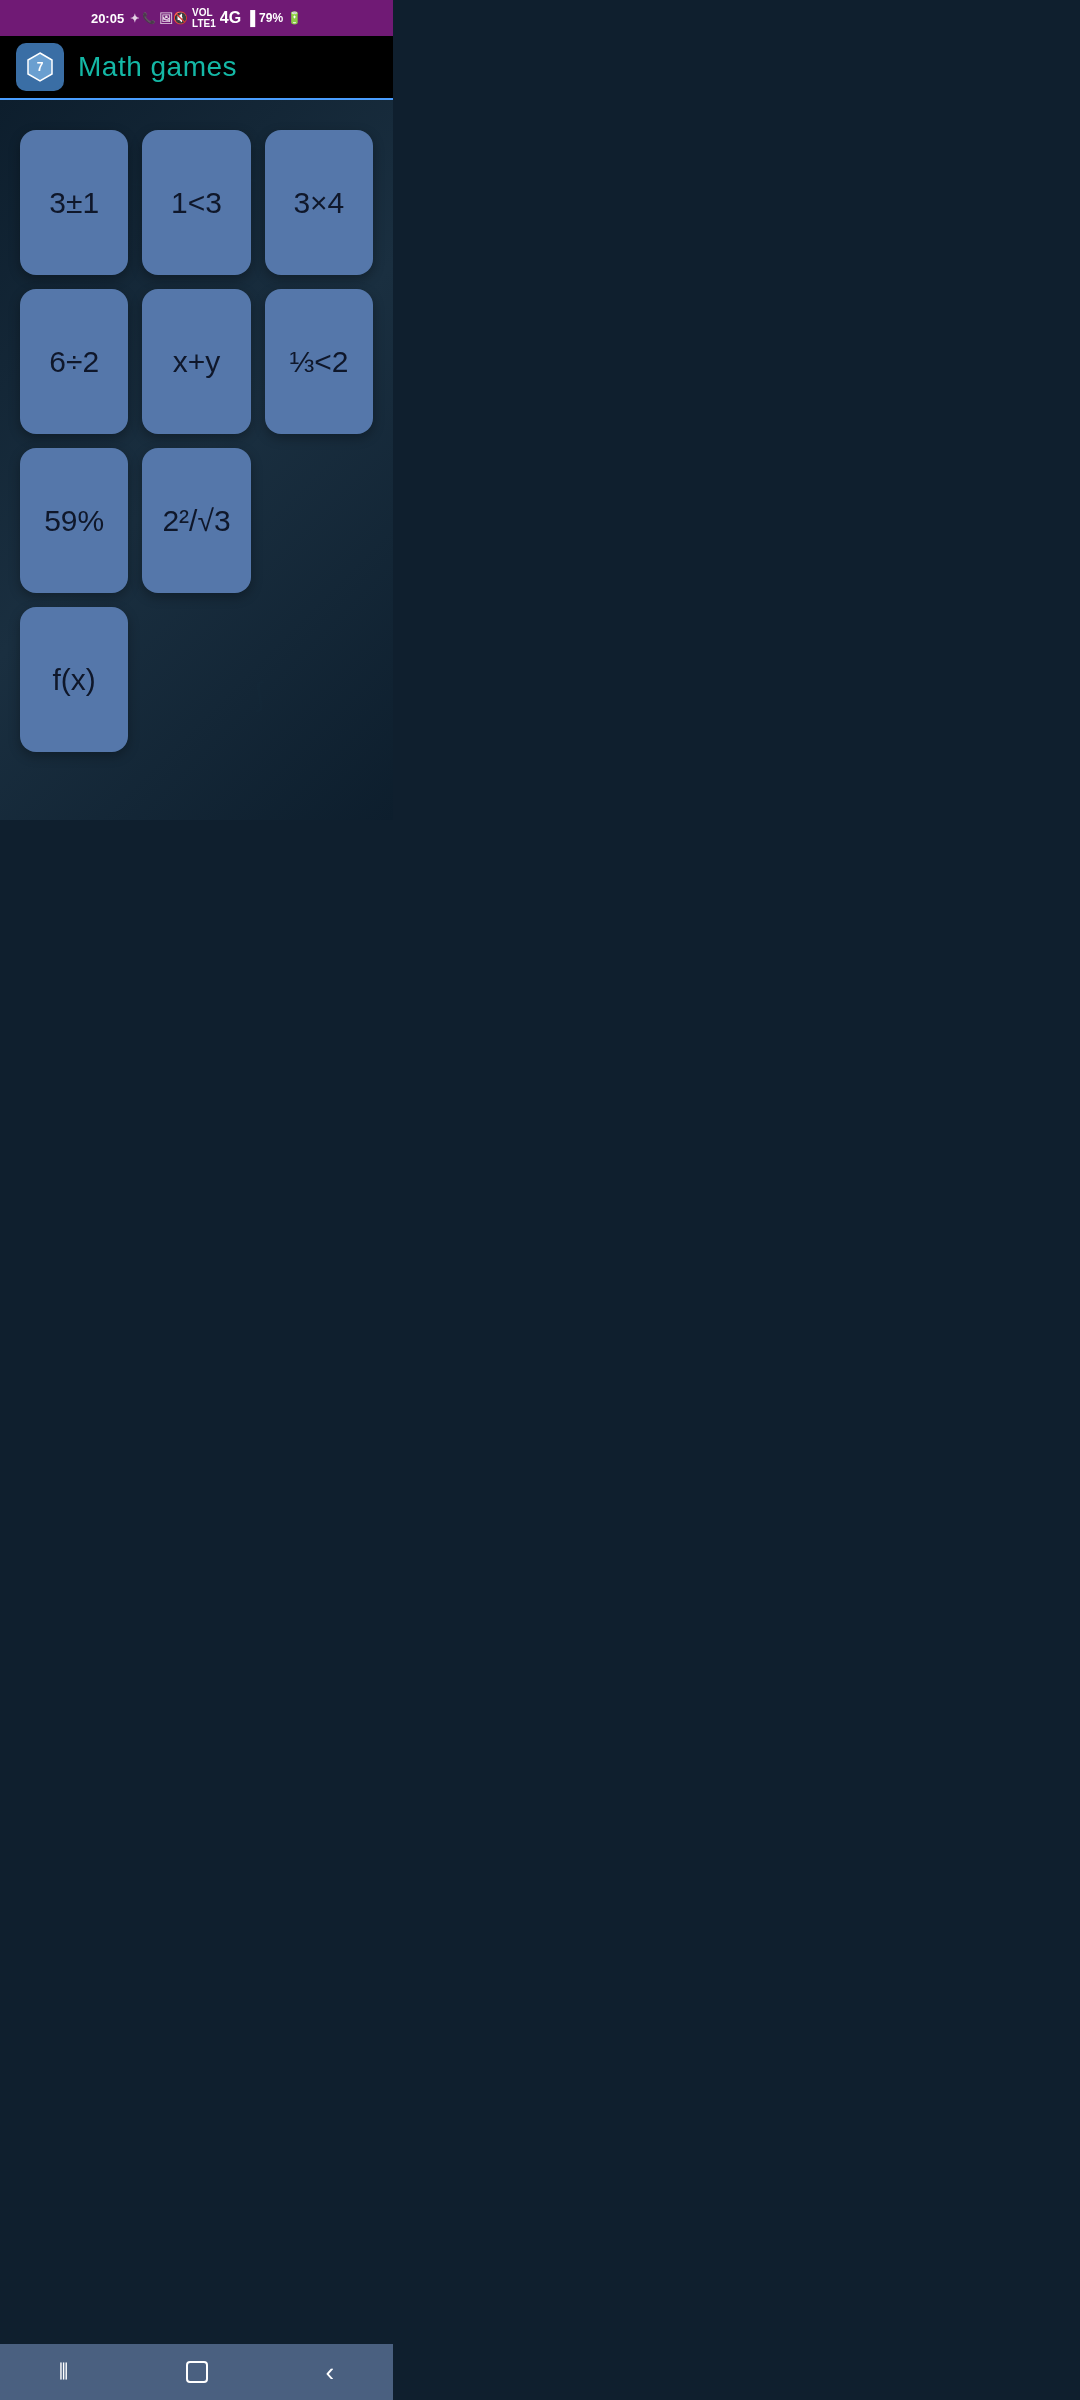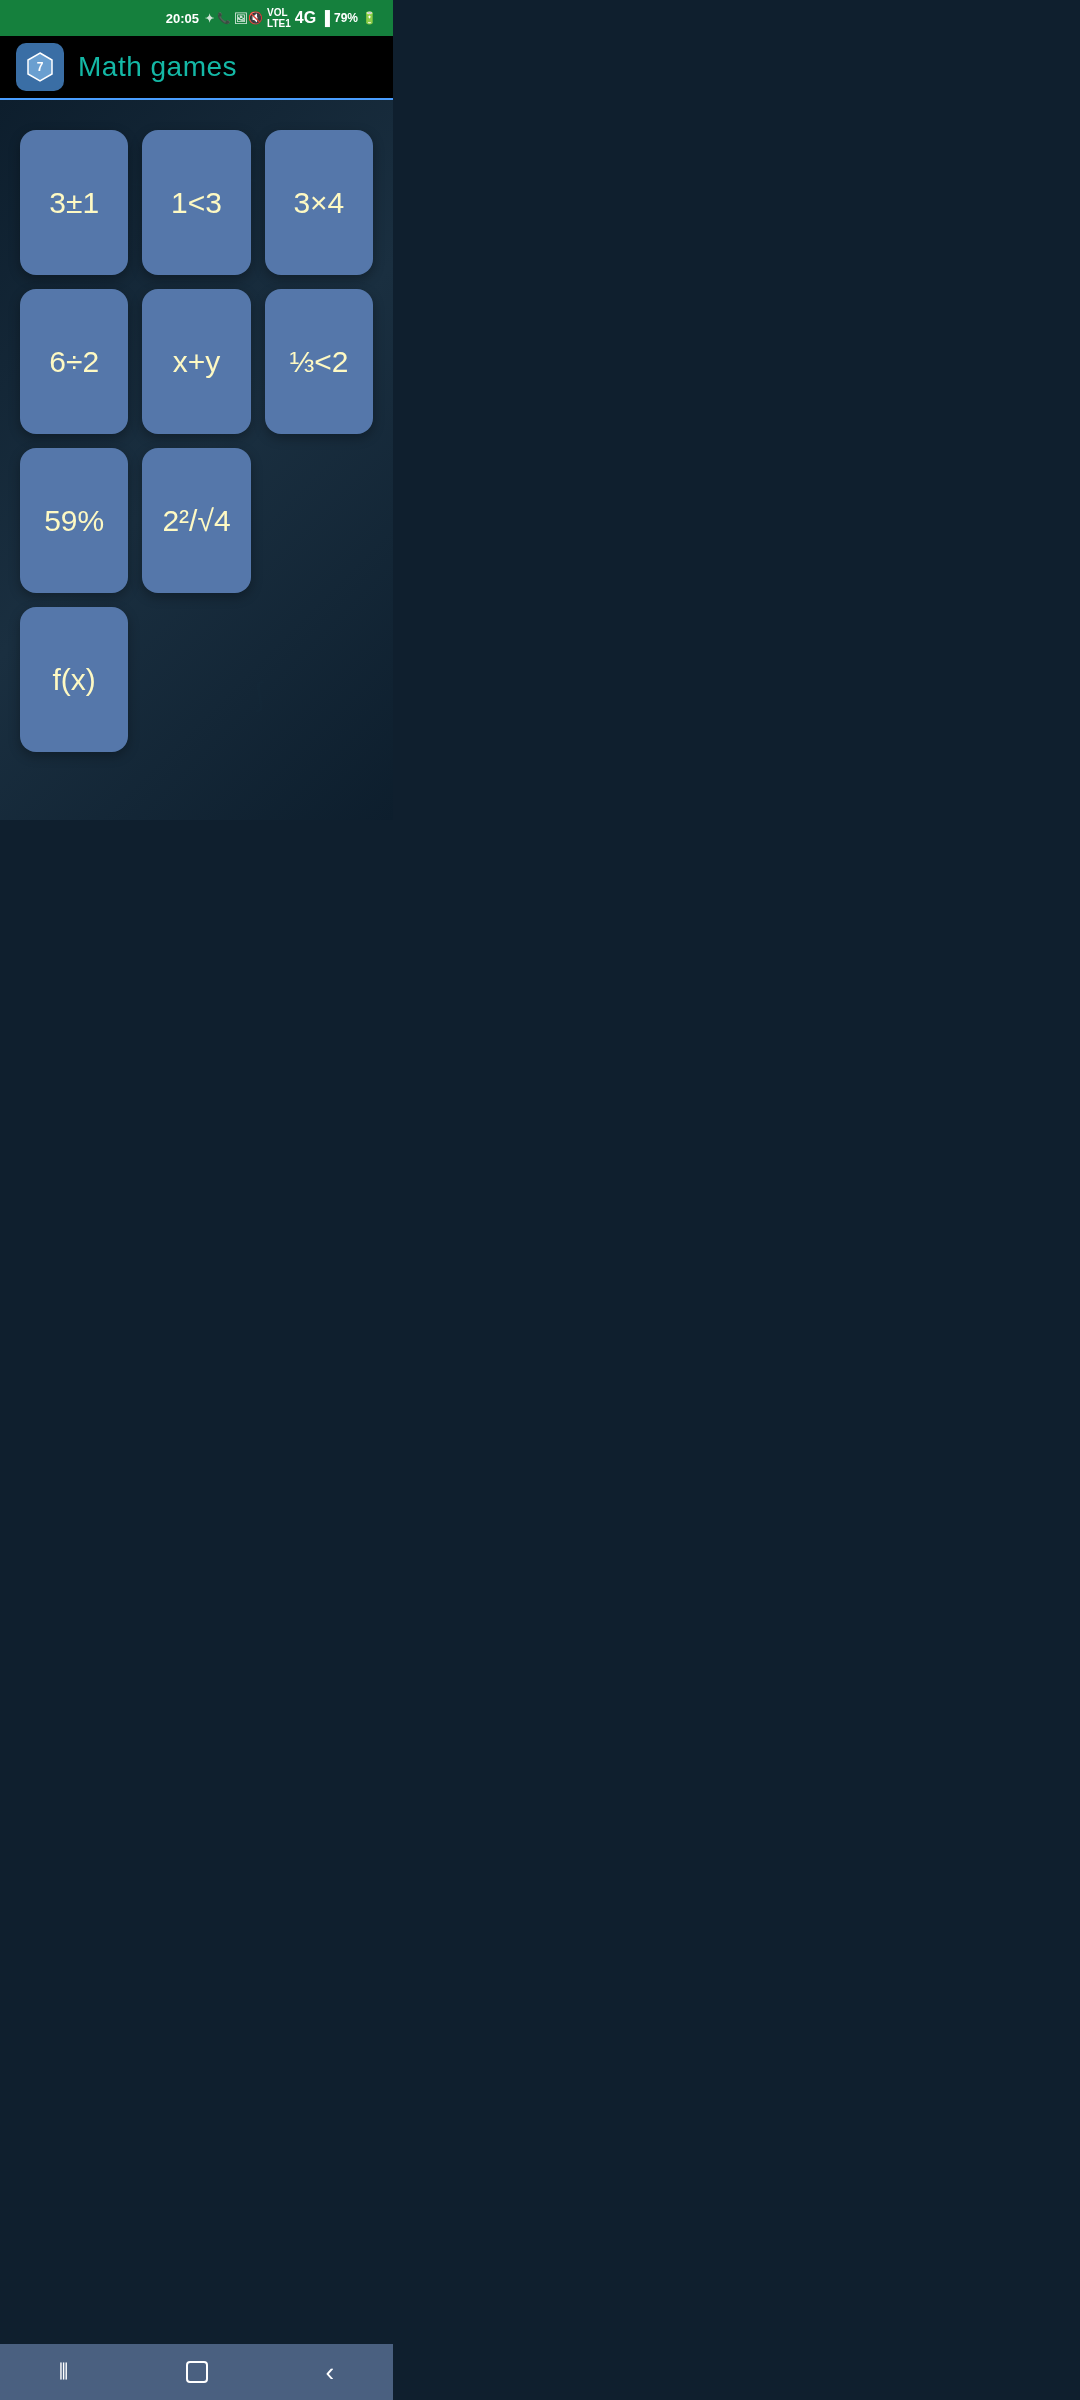--- a/index.html
+++ b/index.html
@@ -15,24 +15,24 @@
       background-color: #0f1f2e;
       font-family: sans-serif;
       color: white;
       position: relative;
       overflow: hidden;
     }
 
     
     .status-bar {
       display: flex;
-      justify-content: flex-end;
+      justify-content: center;
       align-items: center;
       padding: 6px 16px;
-      background: #15803d;
+      background: #701a75;
       height: 36px;
       font-size: 13px;
       font-weight: 600;
     }
 
     .status-bar-left {
       display: flex;
       align-items: center;
       gap: 6px;
     }
@@ -117,21 +117,21 @@
 
     .game-card {
       background: #5577aa;
       border-radius: 16px;
       display: flex;
       align-items: center;
       justify-content: center;
       height: 145px;
       font-size: 30px;
       font-weight: 400;
-      color: #fef9c3;
+      color: #0f172a;
       cursor: pointer;
       box-shadow: 0 4px 12px rgba(0,0,0,0.3);
       transition: opacity 0.2s;
     }
 
     
     .games-row-single {
       display: grid;
       grid-template-columns: repeat(3, 1fr);
       gap: 14px;
@@ -229,21 +229,21 @@
       <span>x+y</span>
     </div>
 
     <div class="game-card">
       <span>⅓&lt;2</span>
     </div>
     <div class="game-card">
       <span>59%</span>
     </div>
     <div class="game-card">
-      <span>2²/√4</span>
+      <span>2²/√3</span>
     </div>
   </div>
 
   <div class="games-row-single">
     <div class="game-card">
       <span>f(x)</span>
     </div>
   </div>
 </div>
 

